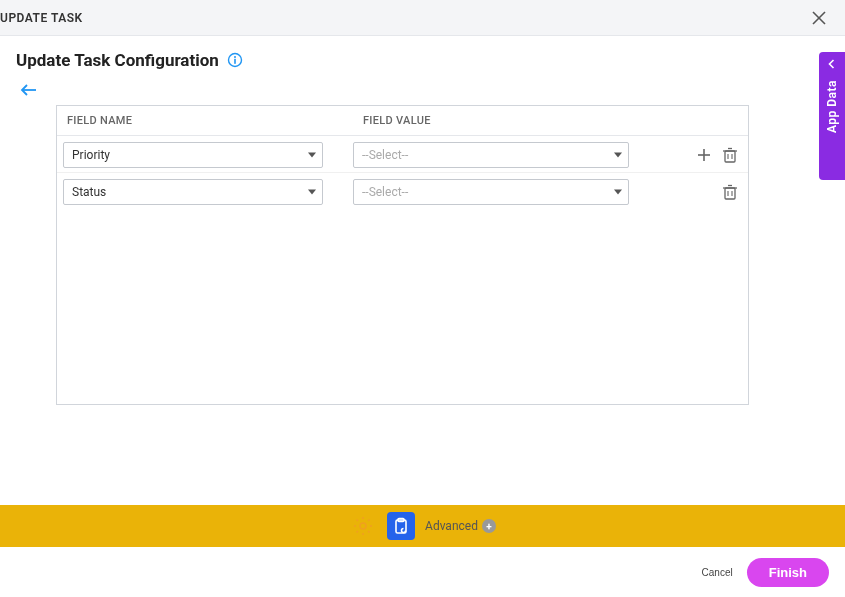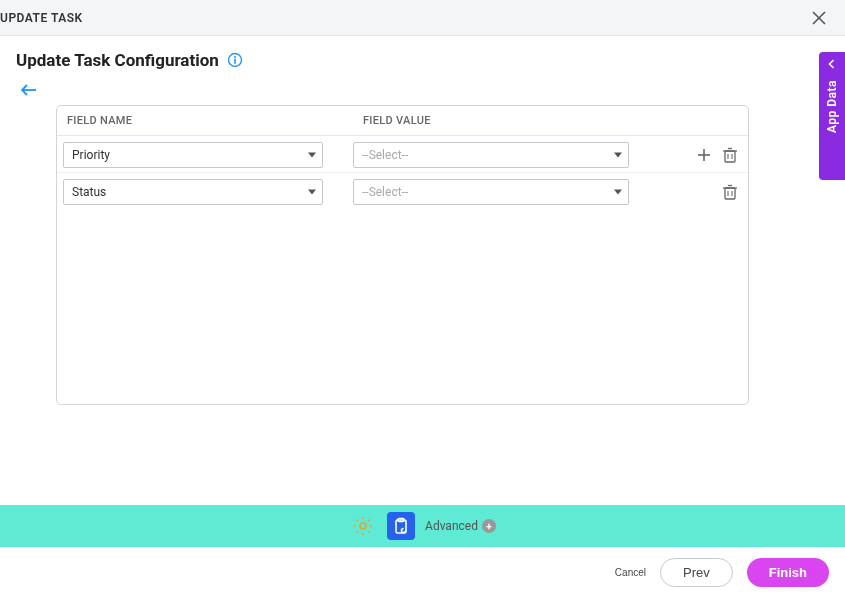--- a/index.html
+++ b/index.html
@@ -66,21 +66,21 @@
       font-size: 16px;
       cursor: pointer;
       margin-bottom: 8px;
       margin-left: 4px;
       display: inline-flex;
     }
     .config-table {
       margin-left: 40px;
       width: calc(100% - 120px);
       border: 1px solid #d1d5db;
-      border-radius: 5px;
+      border-radius: 0;
       min-height: 300px;
     }
     .table-header {
       display: flex;
       padding: 8px 6px 8px 6px;
       border-bottom: 1px solid #e5e7eb;
     }
     .col-name { width: 296px; padding-left: 4px; }
     .col-value { flex: 1; padding-left: 4px; }
     .th {
@@ -140,21 +140,21 @@
       justify-content: center;
       cursor: pointer;
       color: #666;
     }
     .footer-toolbar {
       position: absolute;
       bottom: 50px;
       left: 0;
       right: 0;
       height: 42px;
-      background: #5eead4;
+      background: #eab308;
       display: flex;
       align-items: center;
       justify-content: center;
       gap: 10px;
     }
     .toolbar-icon {
       width: 28px;
       height: 28px;
       display: inline-flex;
       align-items: center;
@@ -353,21 +353,20 @@
       </svg>
   </span>
   <span class="advanced-link">
     <span>Advanced</span>
     <span class="plus-circle">+</span>
   </span>
 </div>
 
 <div class="bottom-buttons">
   <button class="btn-cancel">Cancel</button>
-  <button class="btn-prev">Prev</button>
   <button class="btn-finish">Finish</button>
 </div>
 
 <div class="side-tab">
   <span class="chevron">
     <svg width="10" height="10" viewBox="0 0 10 10">
         <polyline points="6.5,1 2.5,5 6.5,9" stroke="#fff" stroke-width="1.6" fill="none"></polyline>
       </svg>
   </span>
   <span class="side-label">App Data</span>

